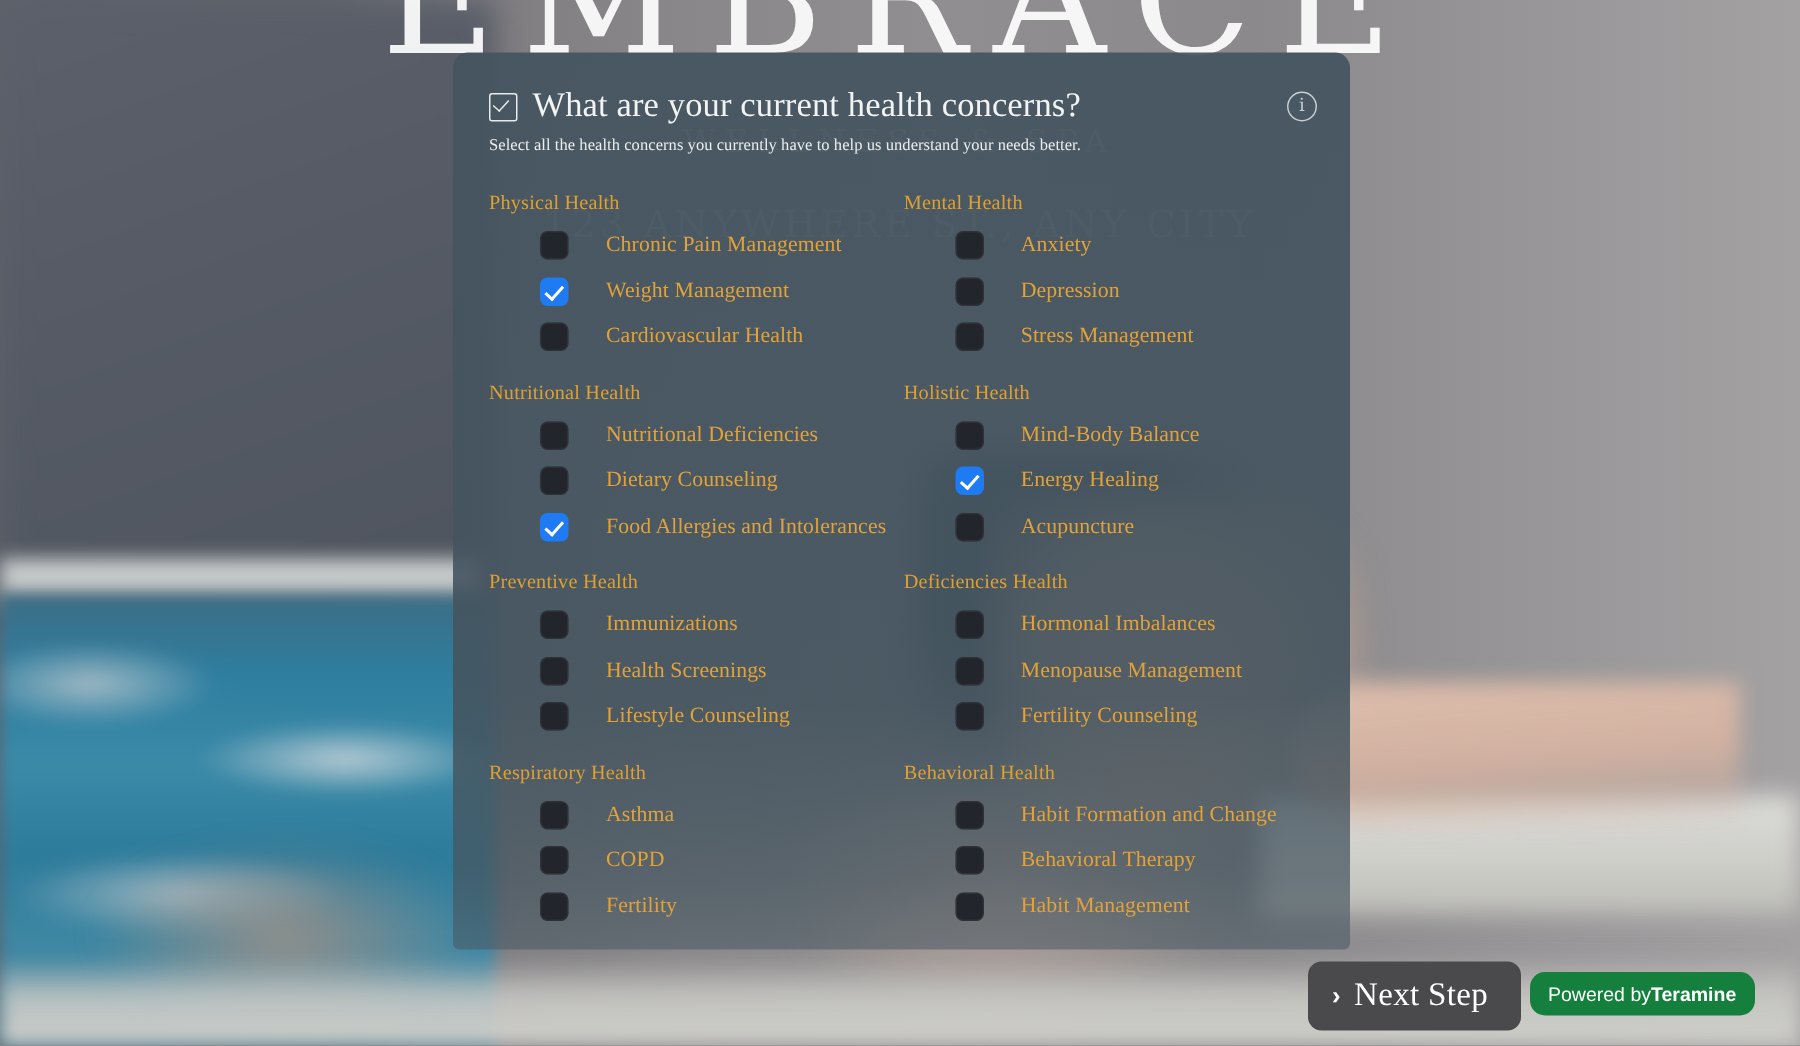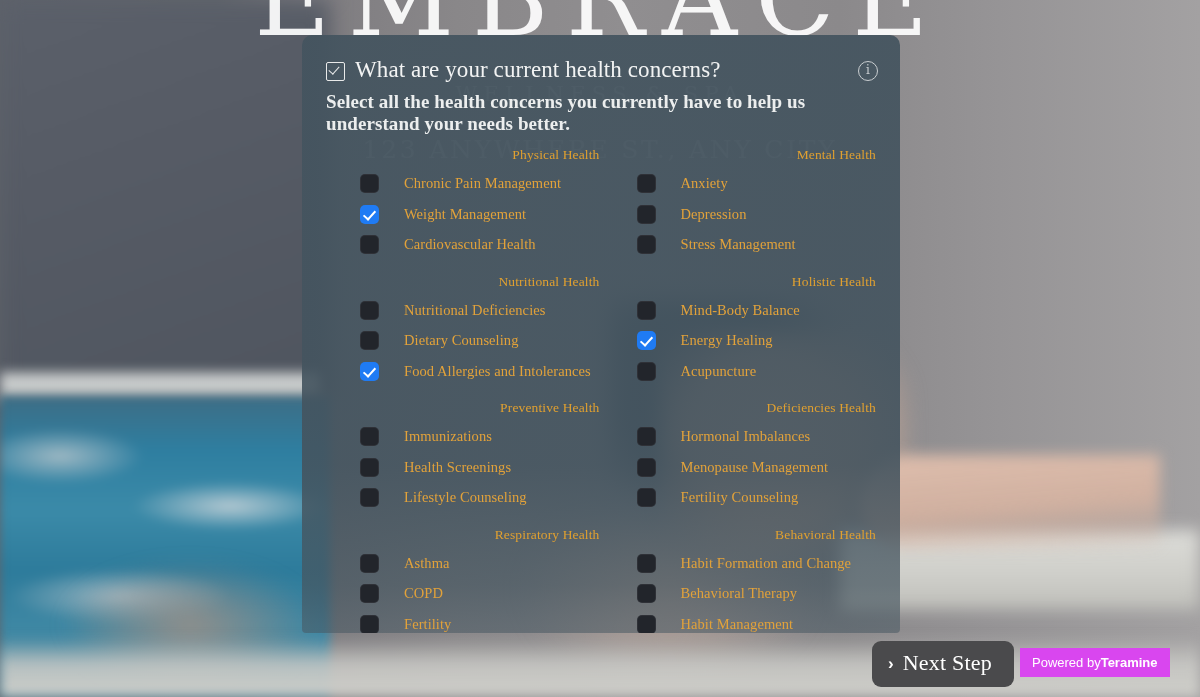--- a/index.html
+++ b/index.html
@@ -126,27 +126,27 @@
     font-size:23px;color:#f2f3f3;font-weight:400;letter-spacing:.004em;
     line-height:1.15;
   }
   #info-icon{
     position:absolute;right:-2px;top:4px;width:18px;height:18px;
     border:1.5px solid #c9ced1;border-radius:50%;
     color:#c9ced1;font-size:12px;line-height:16px;text-align:center;
     font-family:"DejaVu Serif", serif;
   }
   #panel-sub{
-    margin-top:8px;font-size:19px;color:#eceeee;letter-spacing:.004em;font-weight:bold;
+    margin-top:8px;font-size:11px;color:#eceeee;letter-spacing:.004em;
   }
 
   
   #groups{
-    margin-top:12px;
-    display:grid;grid-template-columns:1fr 1fr;column-gap:3px;row-gap:0;text-align:right;
+    margin-top:24px;
+    display:grid;grid-template-columns:1fr 1fr;column-gap:3px;row-gap:0;
   }
   .group{margin-bottom:14px;}
   .group-title{
     font-size:13.5px;color:#e0a030;letter-spacing:.01em;margin-bottom:5px;
   }
   .opt{
     display:flex;align-items:center;gap:25px;
     height:30.5px;padding-left:34px;
   }
   .box{
@@ -172,21 +172,21 @@
     color:#fff;
   }
   #next-chevron{
     font-size:17px;font-weight:700;line-height:1;
     font-family:"Liberation Sans", sans-serif;
   }
   #next-label{font-size:22px;letter-spacing:.01em;}
 
   #powered{
     position:absolute;left:1020px;top:648px;
-    background:#d946ef;border-radius:0;
+    background:#15803d;border-radius:10px;
     padding:7px 12px;
     font-family:"Liberation Sans", sans-serif;
     font-size:13px;color:#fff;white-space:nowrap;
   }
   #powered b{font-weight:700;}
 </style>
 </head>
 <body>
 
 <div id="bg">

